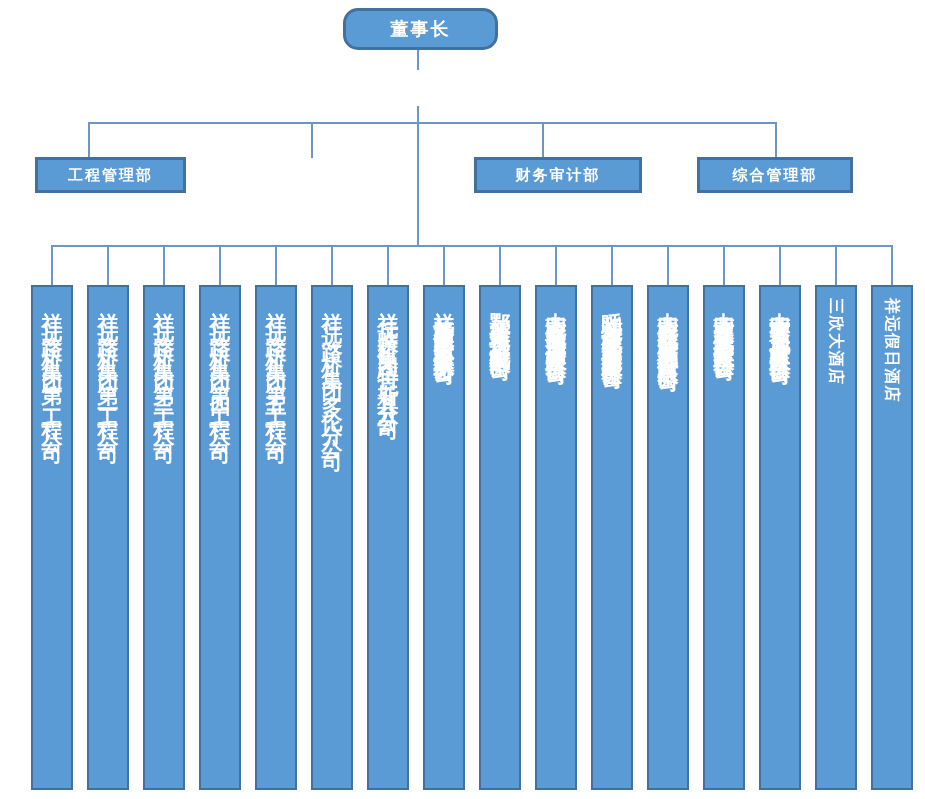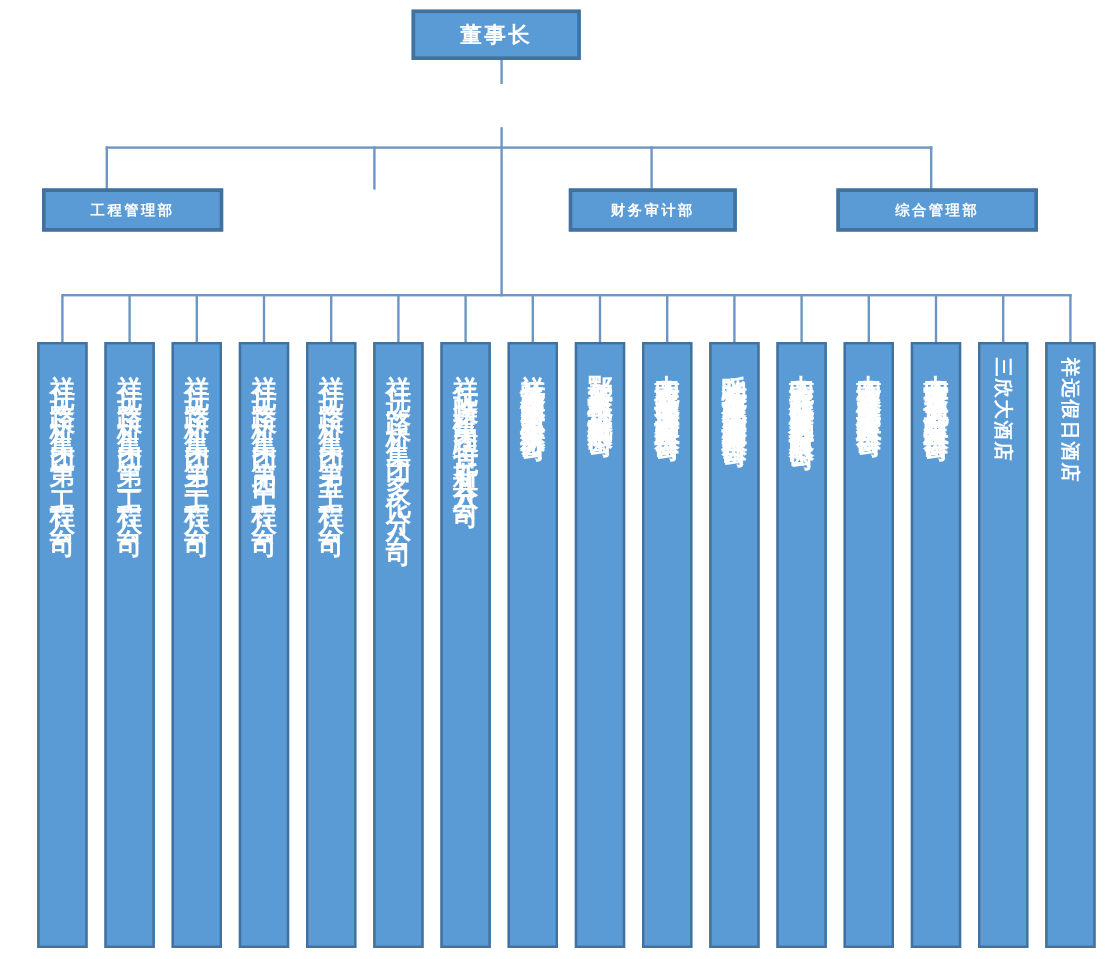--- a/index.html
+++ b/index.html
@@ -30,21 +30,21 @@
     border: 3px solid var(--box-border, #41719c);
     box-sizing: border-box;
     display: flex;
     align-items: center;
     justify-content: center;
     color: var(--text-color, #ffffff);
     font-weight: bold;
     text-align: center;
   }
   .node.top-node    { font-size: 18px; letter-spacing: 2px; }
-  .node.dept-node   { font-size: 12px; letter-spacing: 2px; text-align: center; }
+  .node.dept-node   { font-size: 15px; letter-spacing: 2px; text-align: center; }
 
   
   .col-box {
     position: absolute;
     top: 285px;
     width: 42px;
     height: 505px;
     background: var(--box-fill, #5b9bd5);
     border: 2px solid var(--box-border, #41719c);
     box-sizing: border-box;
@@ -99,32 +99,32 @@
   <div class="vline" style="left:443px; top:245px; height:41px;"></div>
   <div class="vline" style="left:499px; top:245px; height:41px;"></div>
   <div class="vline" style="left:555px; top:245px; height:41px;"></div>
   <div class="vline" style="left:611px; top:245px; height:41px;"></div>
   <div class="vline" style="left:667px; top:245px; height:41px;"></div>
   <div class="vline" style="left:723px; top:245px; height:41px;"></div>
   <div class="vline" style="left:779px; top:245px; height:41px;"></div>
   <div class="vline" style="left:835px; top:245px; height:41px;"></div>
   <div class="vline" style="left:891px; top:245px; height:41px;"></div>
 
-  <div class="node top-node" style="left:343px; top:8px; width:141px; height:42px;">
+  <div class="node top-node" style="left:343px; top:8px; width:155px; height:42px;border-radius:15px;">
     <span>董事长</span>
   </div>
 
 
   <div class="node dept-node" style="left:35px; top:157px; width:151px; height:36px;">
     <span>工程管理部</span>
   </div>
-  <div class="node dept-node" style="left:474px; top:157px; width:140px; height:36px;">
+  <div class="node dept-node" style="left:474px; top:157px; width:168px; height:36px;">
     <span>财务审计部</span>
   </div>
-  <div class="node dept-node" style="left:697px; top:157px; width:168px; height:36px;">
+  <div class="node dept-node" style="left:697px; top:157px; width:156px; height:36px;">
     <span>综合管理部</span>
   </div>
 
   <div class="col-box" style="left:31px;">
     <span class="vtext sp-a">祥远路桥集团第一工程公司</span>
   </div>
   <div class="col-box" style="left:87px;">
     <span class="vtext sp-a">祥远路桥集团第二工程公司</span>
   </div>
   <div class="col-box" style="left:143px;">

